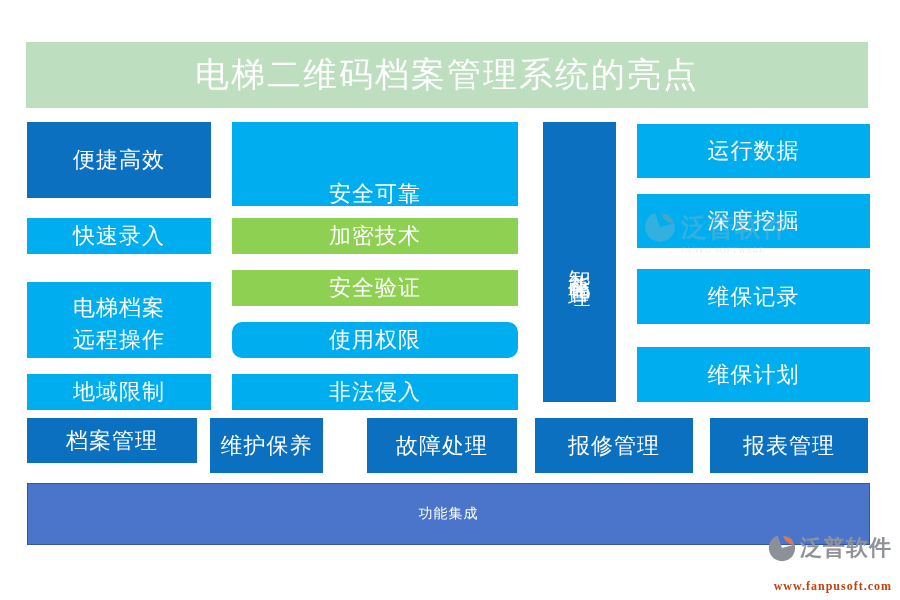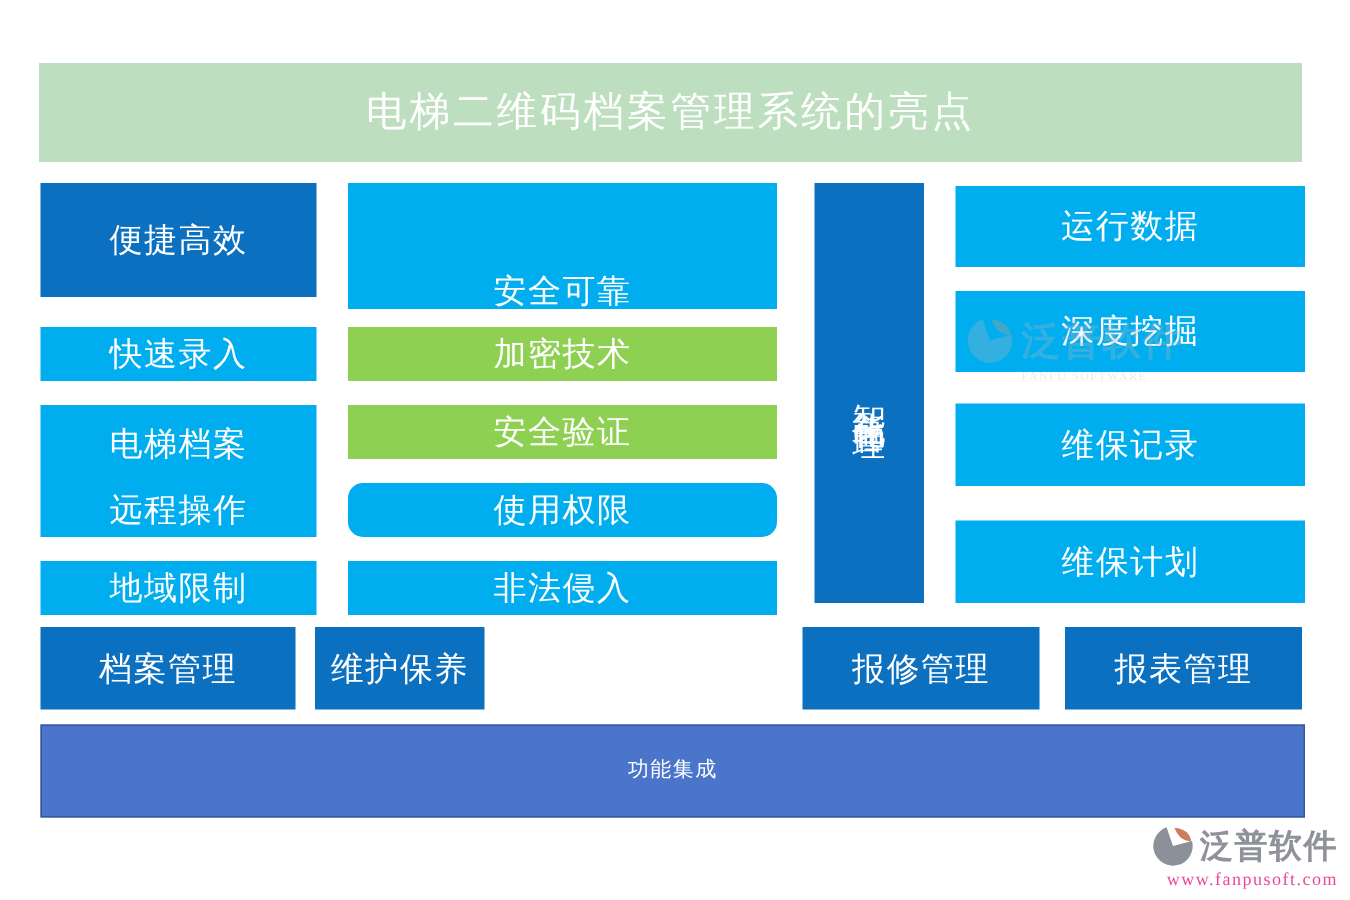--- a/index.html
+++ b/index.html
@@ -9,73 +9,73 @@
   }
   .block{
     position:absolute;display:flex;align-items:center;justify-content:center;
     color:#ffffff;text-align:center;line-height:1.15;
   }
   .bg-green-banner{background:#bedec0;}
   .bg-dark{background:#0b70c0;}
   .bg-light{background:#00aeef;}
   .bg-lime{background:#8ed052;}
   .bg-footer{background:#4a75cb;border:1px solid #35569e;box-sizing:border-box;}
-  .fs-title{font-size:27px;letter-spacing:2px;}
+  .fs-title{font-size:34px;letter-spacing:2px;}
   .fs-big{font-size:22px;letter-spacing:1px;}
   .fs-small{font-size:22px;letter-spacing:1px;}
   .fs-banner{font-size:14px;letter-spacing:1px;}
   .vertical-text{writing-mode:vertical-rl;letter-spacing:4px;font-size:22px;}
 
   
   .p-title{left:26px;top:42px;width:842px;height:66px;}
   .p-footer{left:27px;top:483px;width:843px;height:62px;}
 
   
   .p-l-head{left:27px;top:122px;width:184px;height:76px;text-align:center;}
   .p-l-0{left:27px;top:218px;width:184px;height:36px;}
-  .p-l-1{left:27px;top:270px;width:184px;height:52px;}
+  .p-l-1{left:27px;top:282px;width:184px;height:52px;}
   .p-l-2{left:27px;top:322px;width:184px;height:36px;}
   .p-l-3{left:27px;top:374px;width:184px;height:36px;}
 
   
   .p-m-head{left:232px;top:122px;width:286px;height:84px;align-items:flex-end;}
   .p-m-0{left:232px;top:218px;width:286px;height:36px;}
   .p-m-1{left:232px;top:270px;width:286px;height:36px;}
   .p-m-2{left:232px;top:322px;width:286px;height:36px;border-radius:10px;}
   .p-m-3{left:232px;top:374px;width:286px;height:36px;}
 
   
   .p-smart{left:543px;top:122px;width:73px;height:280px;}
 
   
   .p-r-0{left:637px;top:124px;width:233px;height:54px;}
   .p-r-1{left:637px;top:194px;width:233px;height:54px;}
   .p-r-2{left:637px;top:269px;width:233px;height:55px;}
   .p-r-3{left:637px;top:347px;width:233px;height:55px;}
 
   
-  .p-b-0{left:27px;top:418px;width:170px;height:55px;}
+  .p-b-0{left:27px;top:418px;width:170px;height:45px;}
   .p-b-1{left:210px;top:418px;width:113px;height:55px;}
   .p-b-2{left:367px;top:418px;width:150px;height:55px;}
   .p-b-3{left:535px;top:418px;width:158px;height:55px;}
   .p-b-4{left:710px;top:418px;width:158px;height:55px;}
 
   
   .wm-center{
     position:absolute;left:643px;top:210px;display:flex;align-items:flex-start;gap:4px;
     opacity:0.32;pointer-events:none;
   }
   .wm-center .wm-brand{font-size:26px;color:#9fb4c2;font-weight:bold;letter-spacing:1px;}
   .wm-center .wm-sub{font-size:8px;color:#b9c6cf;letter-spacing:1px;margin-top:1px;}
   .wm-footer{
     position:absolute;right:8px;bottom:6px;display:flex;flex-direction:column;align-items:flex-end;
   }
   .wm-footer .wm-row{display:flex;align-items:center;gap:3px;}
   .wm-footer .wm-brand{font-size:22px;color:#8f9299;font-weight:bold;letter-spacing:1px;}
-  .wm-footer .wm-url{font-size:12px;color:#ec4899;font-weight:normal;letter-spacing:1px;margin-top:0px;}
+  .wm-footer .wm-url{font-size:12px;color:#c2410c;font-weight:bold;letter-spacing:1px;margin-top:16px;}
   .fp-logo{display:block;}
 </style>
 </head>
 <body>
 
 <div class="stage">
 
   <div class="block bg-green-banner fs-title p-title">
     <span>电梯二维码档案管理系统的亮点</span>
   </div>
@@ -128,20 +128,23 @@
   <div class="block bg-light fs-small p-r-3">
     <span>维保计划</span>
   </div>
 
   <div class="block bg-dark fs-small p-b-0">
     <span>档案管理</span>
   </div>
   <div class="block bg-dark fs-small p-b-1">
     <span>维护保养</span>
   </div>
+  <div class="block bg-dark fs-small p-b-2">
+    <span>故障处理</span>
+  </div>
   <div class="block bg-dark fs-small p-b-3">
     <span>报修管理</span>
   </div>
   <div class="block bg-dark fs-small p-b-4">
     <span>报表管理</span>
   </div>
 
   <div class="block bg-footer fs-banner p-footer">
     <span>功能集成</span>
   </div>

